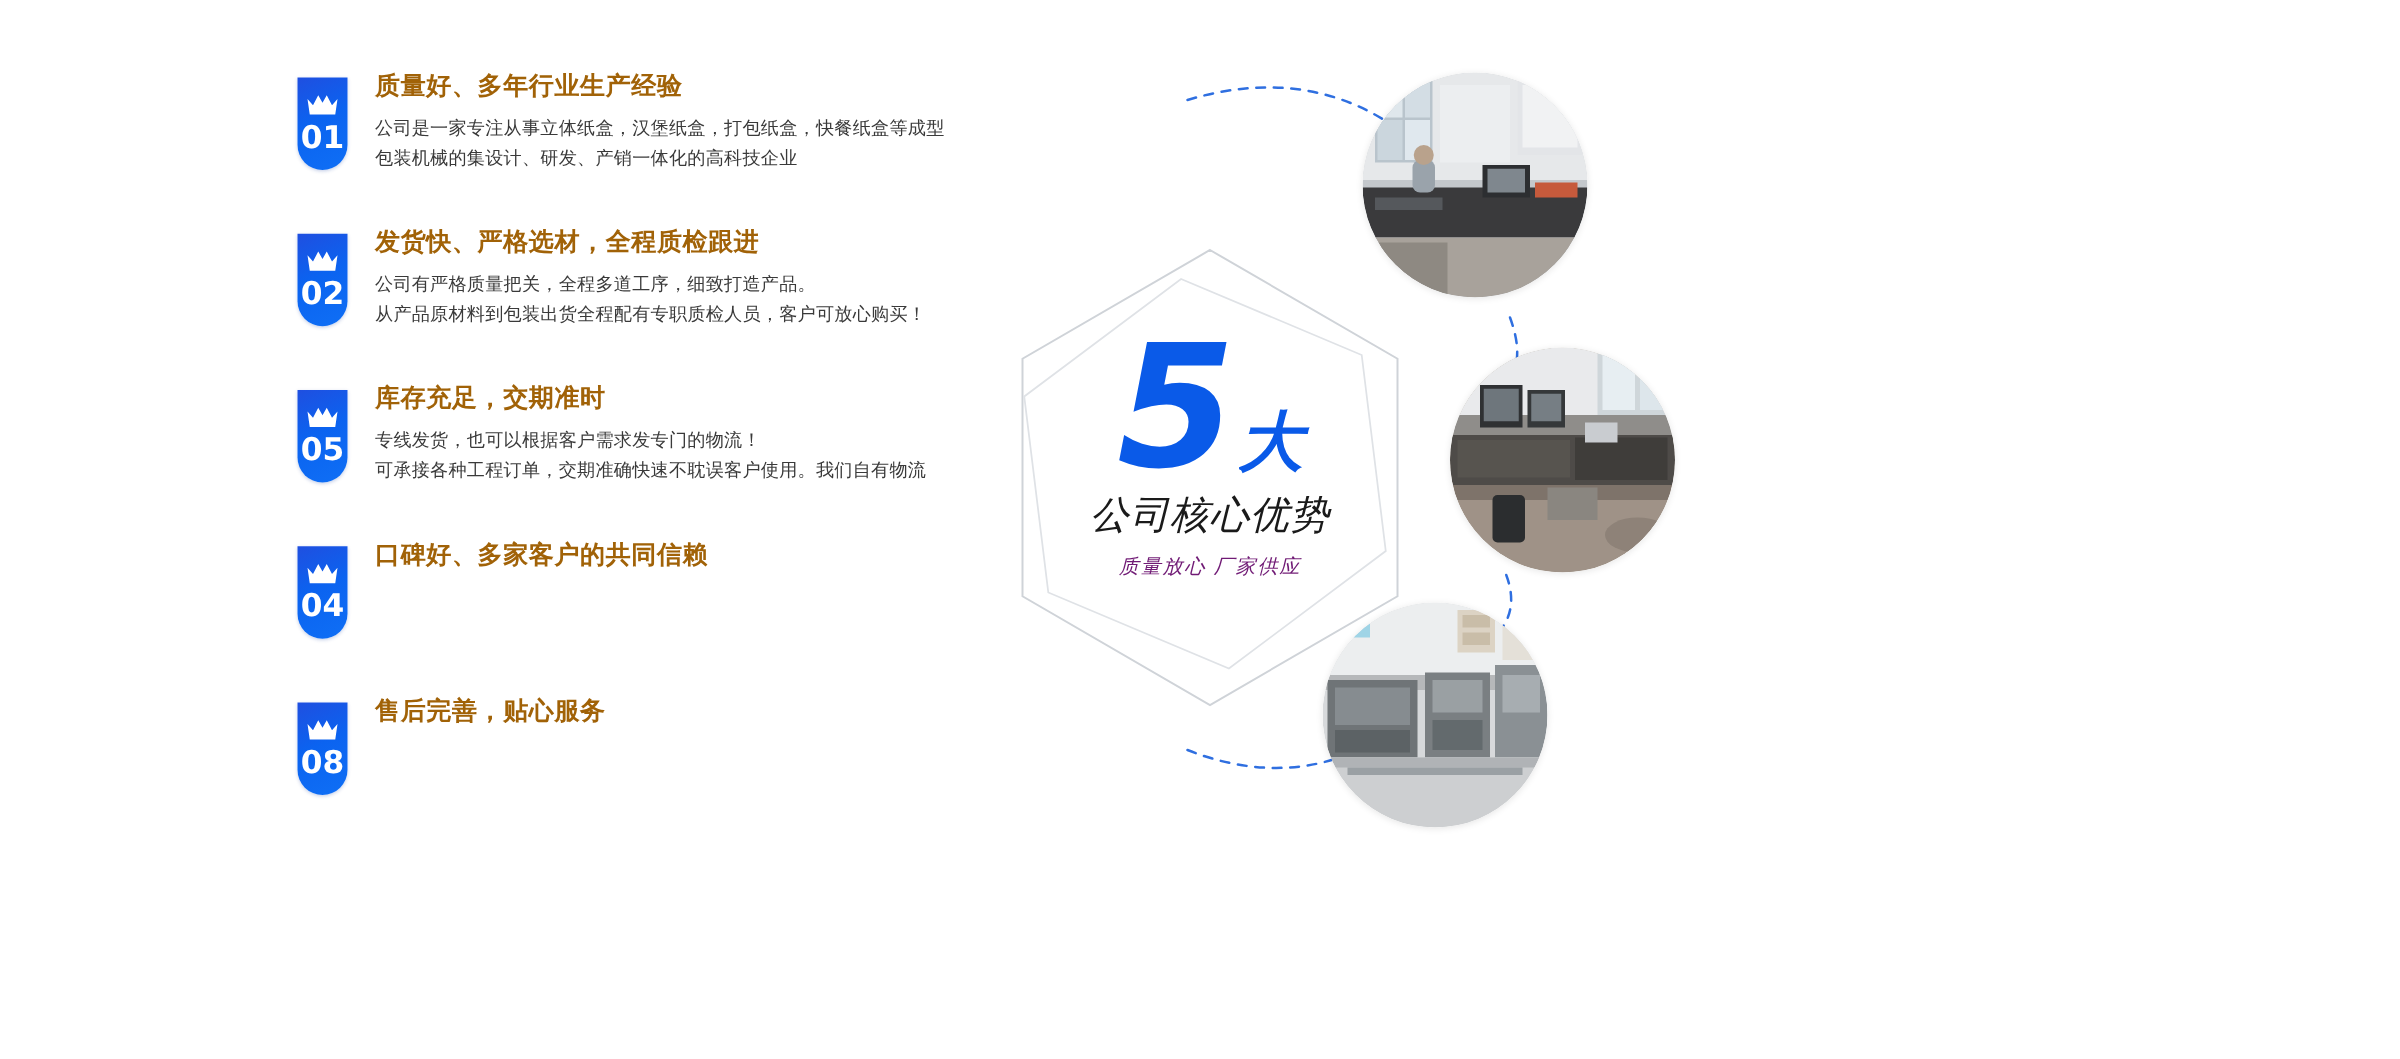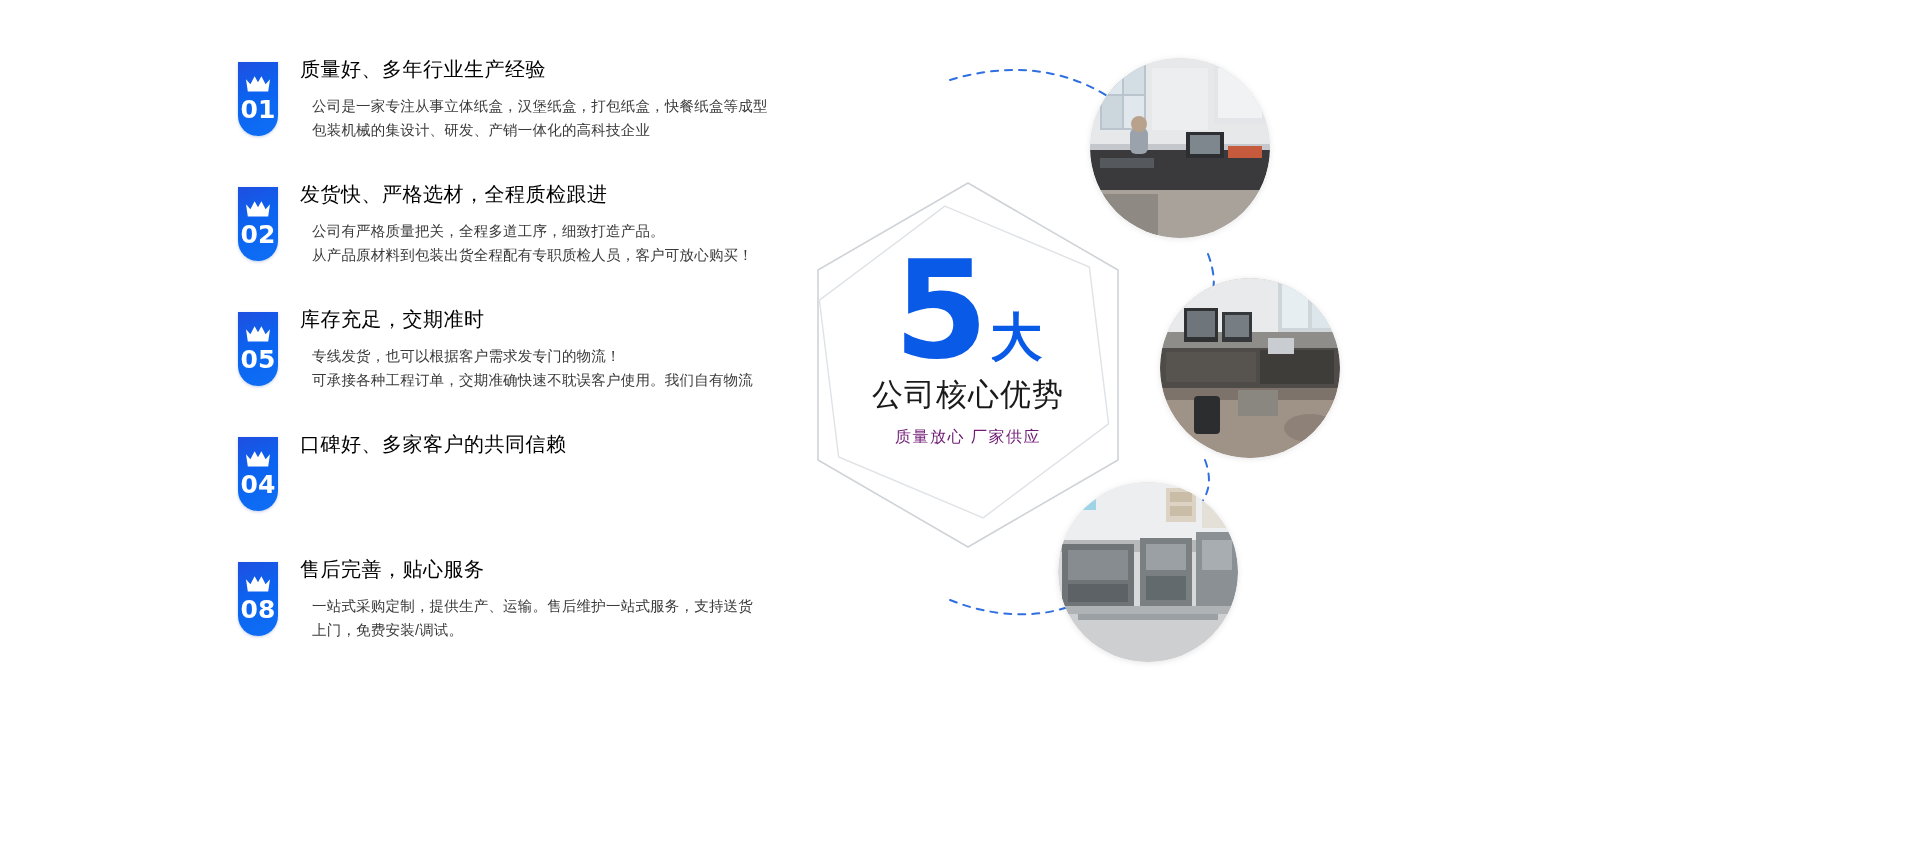--- a/index.html
+++ b/index.html
@@ -67,53 +67,54 @@
     text-align: center;
     color: #ffffff;
     font-size: 25px;
     line-height: 28px;
     font-weight: 700;
     letter-spacing: 0px;
     font-family: "DejaVu Sans", "Liberation Sans", sans-serif;
   }
 
   .adv-title {
-    color: #000000;
+    color: #a16207;
     font-size: 20px;
     line-height: 26px;
-    font-weight: 400;
+    font-weight: 700;
     letter-spacing: .5px;
     margin: 0 0 9px 0;
     white-space: nowrap;
   }
   .adv-desc {
     color: #3a3a3a;
     font-size: 14.5px;
     line-height: 24px;
-    margin: 12px;
+    margin: 0;
     max-width: 470px;
     letter-spacing: .2px;
   }
   .adv-desc .ln { display: block; }
 
   
   .graphic {
     position: absolute;
     left: 760px;
     top: 30px;
     width: 1160px;
     height: 790px;
   }
 
   .hexwrap {
     position: absolute;
     left: 18px;
-    top: 145px;
+    top: 162px;
     width: 380px;
     height: 380px;
+    font-style: italic;
   }
   .hexwrap svg { display: block; }
 
   .hexcenter {
     position: absolute;
     left: 0; right: 0;
     top: 76px;
     text-align: center;
     pointer-events: none;
   }
@@ -251,24 +252,20 @@
     <div class="adv-item">
       <div class="badge">
         <span class="crown">
           <svg viewBox="0 0 26 18" xmlns="http://www.w3.org/2000/svg">
             <path d="M1 4.2 L5.4 9.2 L9.6 1.2 L13 7.2 L16.4 1.2 L20.6 9.2 L25 4.2 L23.2 16.5 L2.8 16.5 Z" fill="#ffffff"></path>
           </svg>
         </span>
         <span class="num">08</span>
       </div>
       <p class="adv-title">售后完善，贴心服务</p>
-      <p class="adv-desc">
-        <span class="ln">一站式采购定制，提供生产、运输。售后维护一站式服务，支持送货</span>
-        <span class="ln">上门，免费安装/调试。</span>
-      </p>
     </div>
 
   </div>
 
   <div class="graphic">
 
     <svg class="connectors" viewBox="0 0 1160 790" xmlns="http://www.w3.org/2000/svg">
       <path d="M190 50 C 270 26, 330 48, 372 84" fill="none" stroke="#2f6fe0" stroke-width="2" stroke-dasharray="7 7" stroke-linecap="round"></path>
       <path d="M448 224 C 462 262, 450 282, 418 300" fill="none" stroke="#2f6fe0" stroke-width="2" stroke-dasharray="7 7" stroke-linecap="round"></path>
       <path d="M445 430 C 460 470, 430 490, 392 500" fill="none" stroke="#2f6fe0" stroke-width="2" stroke-dasharray="7 7" stroke-linecap="round"></path>

